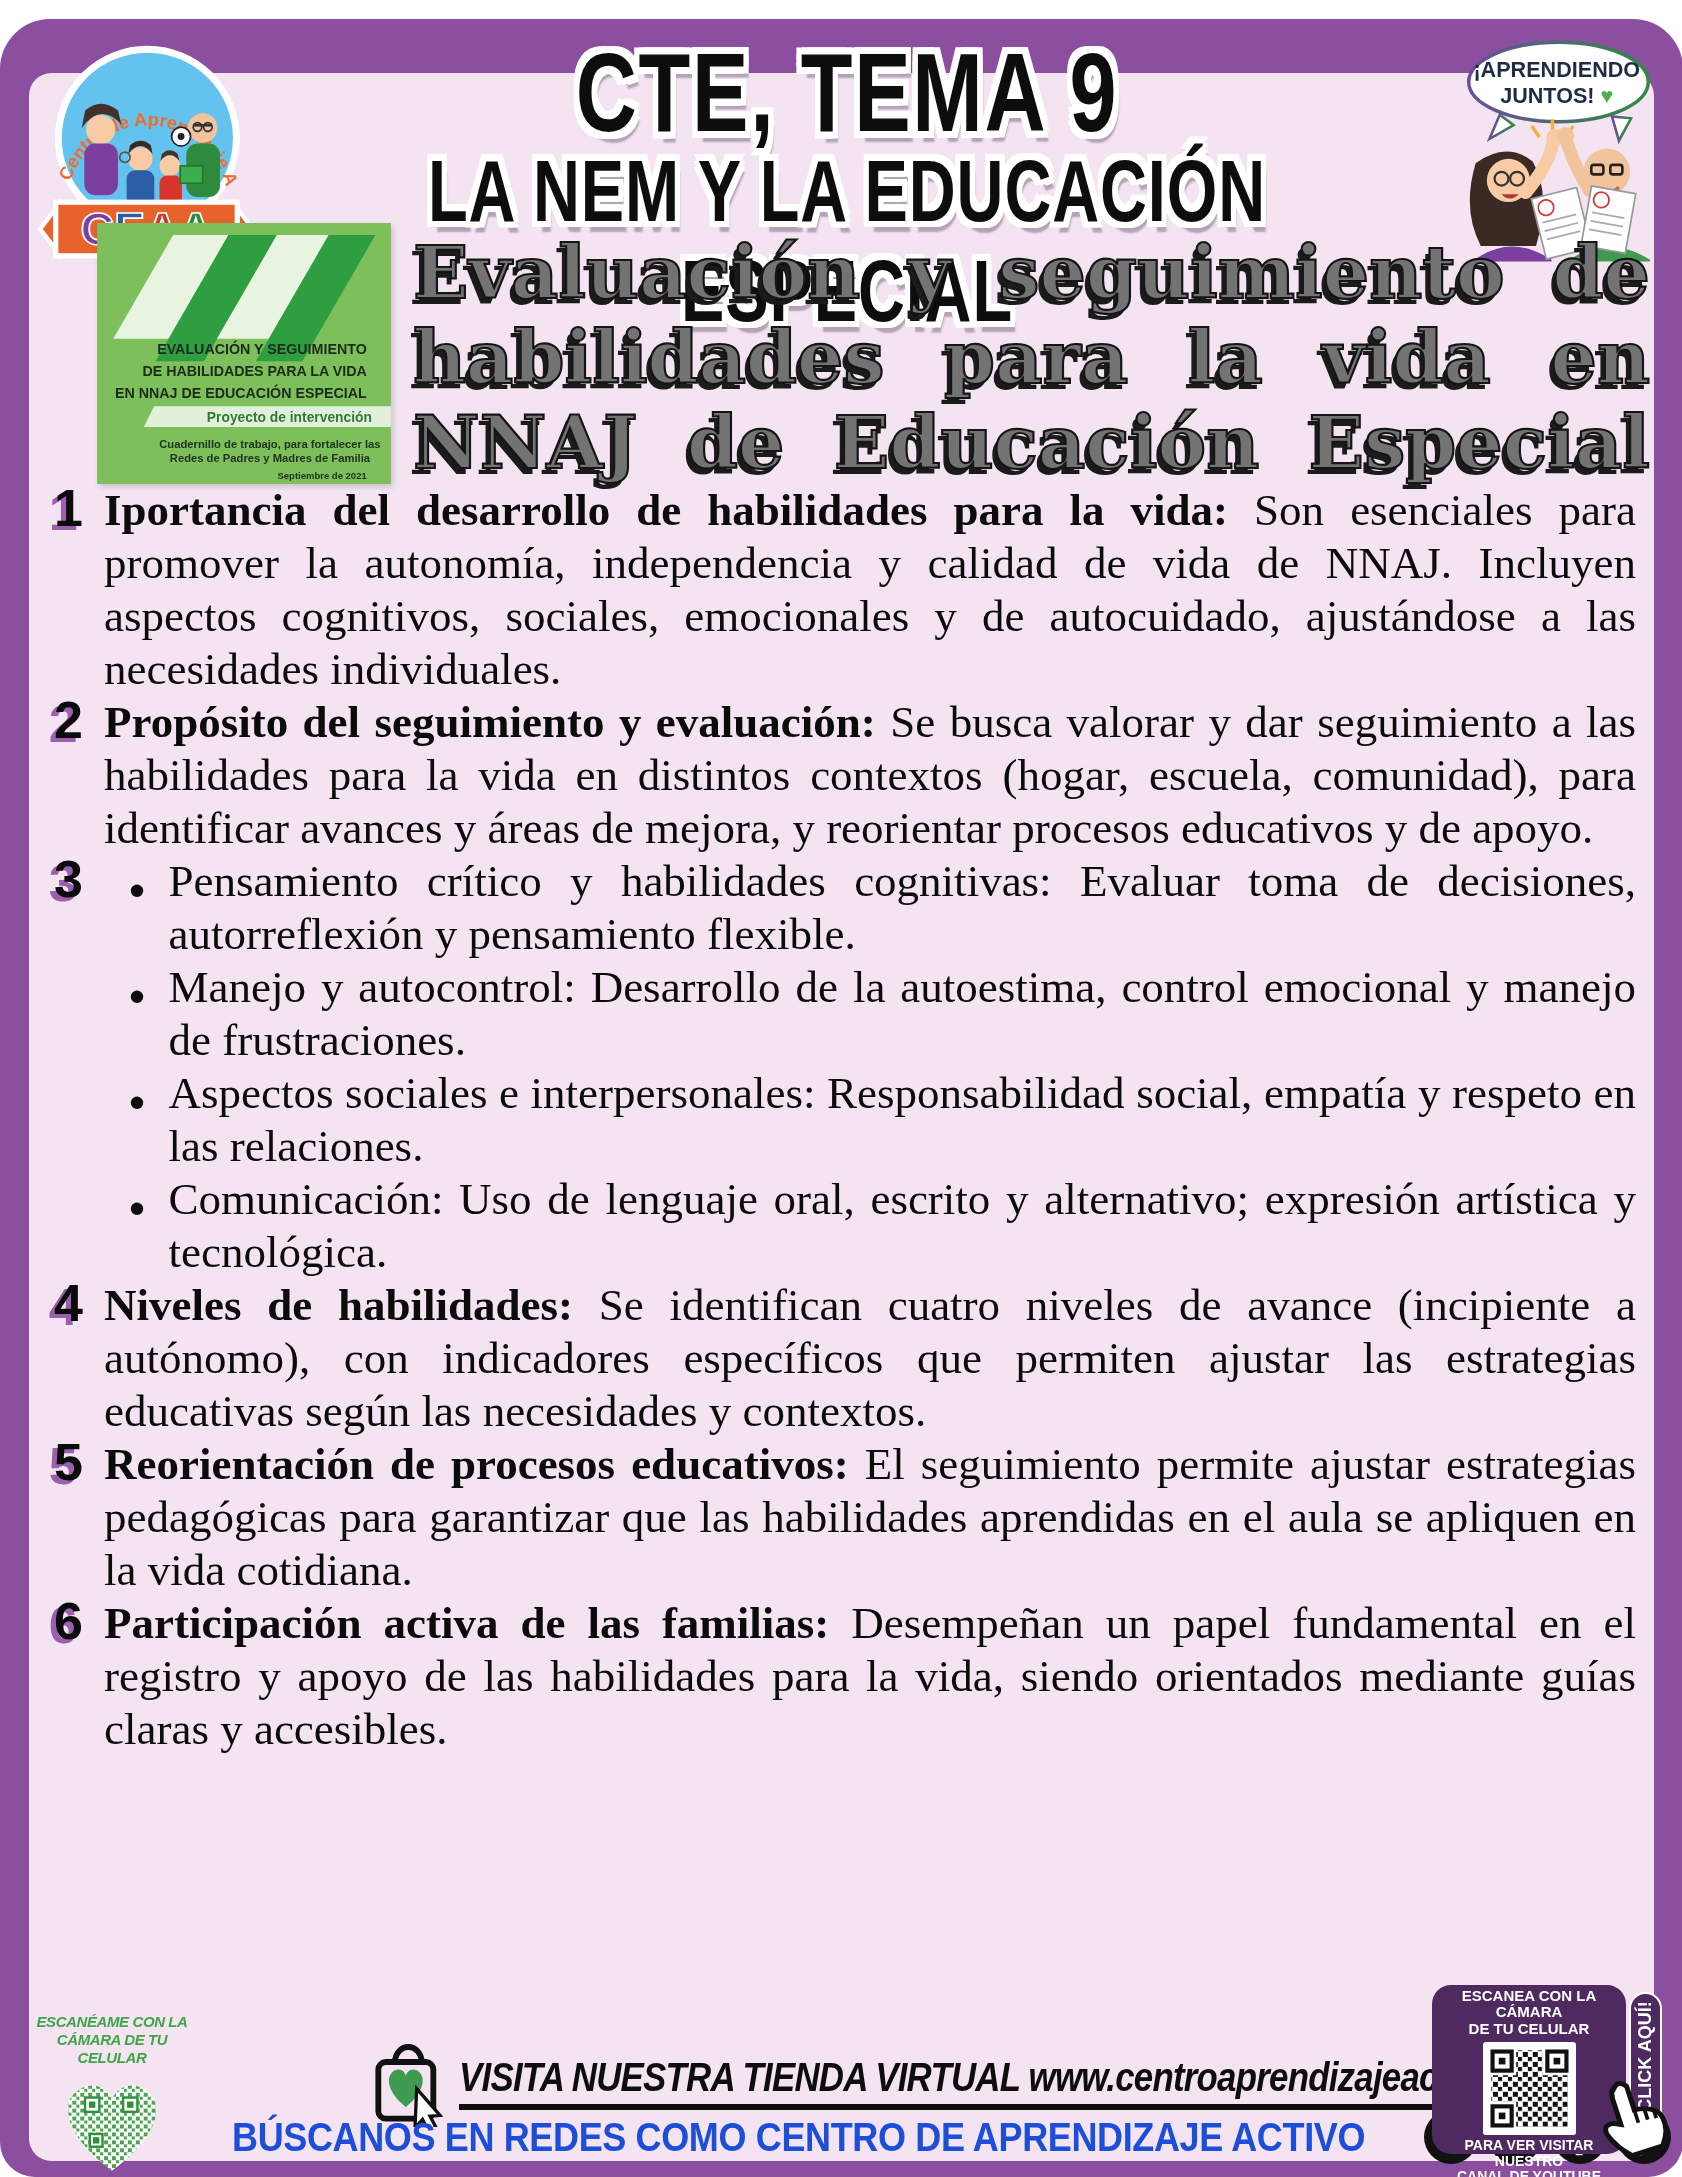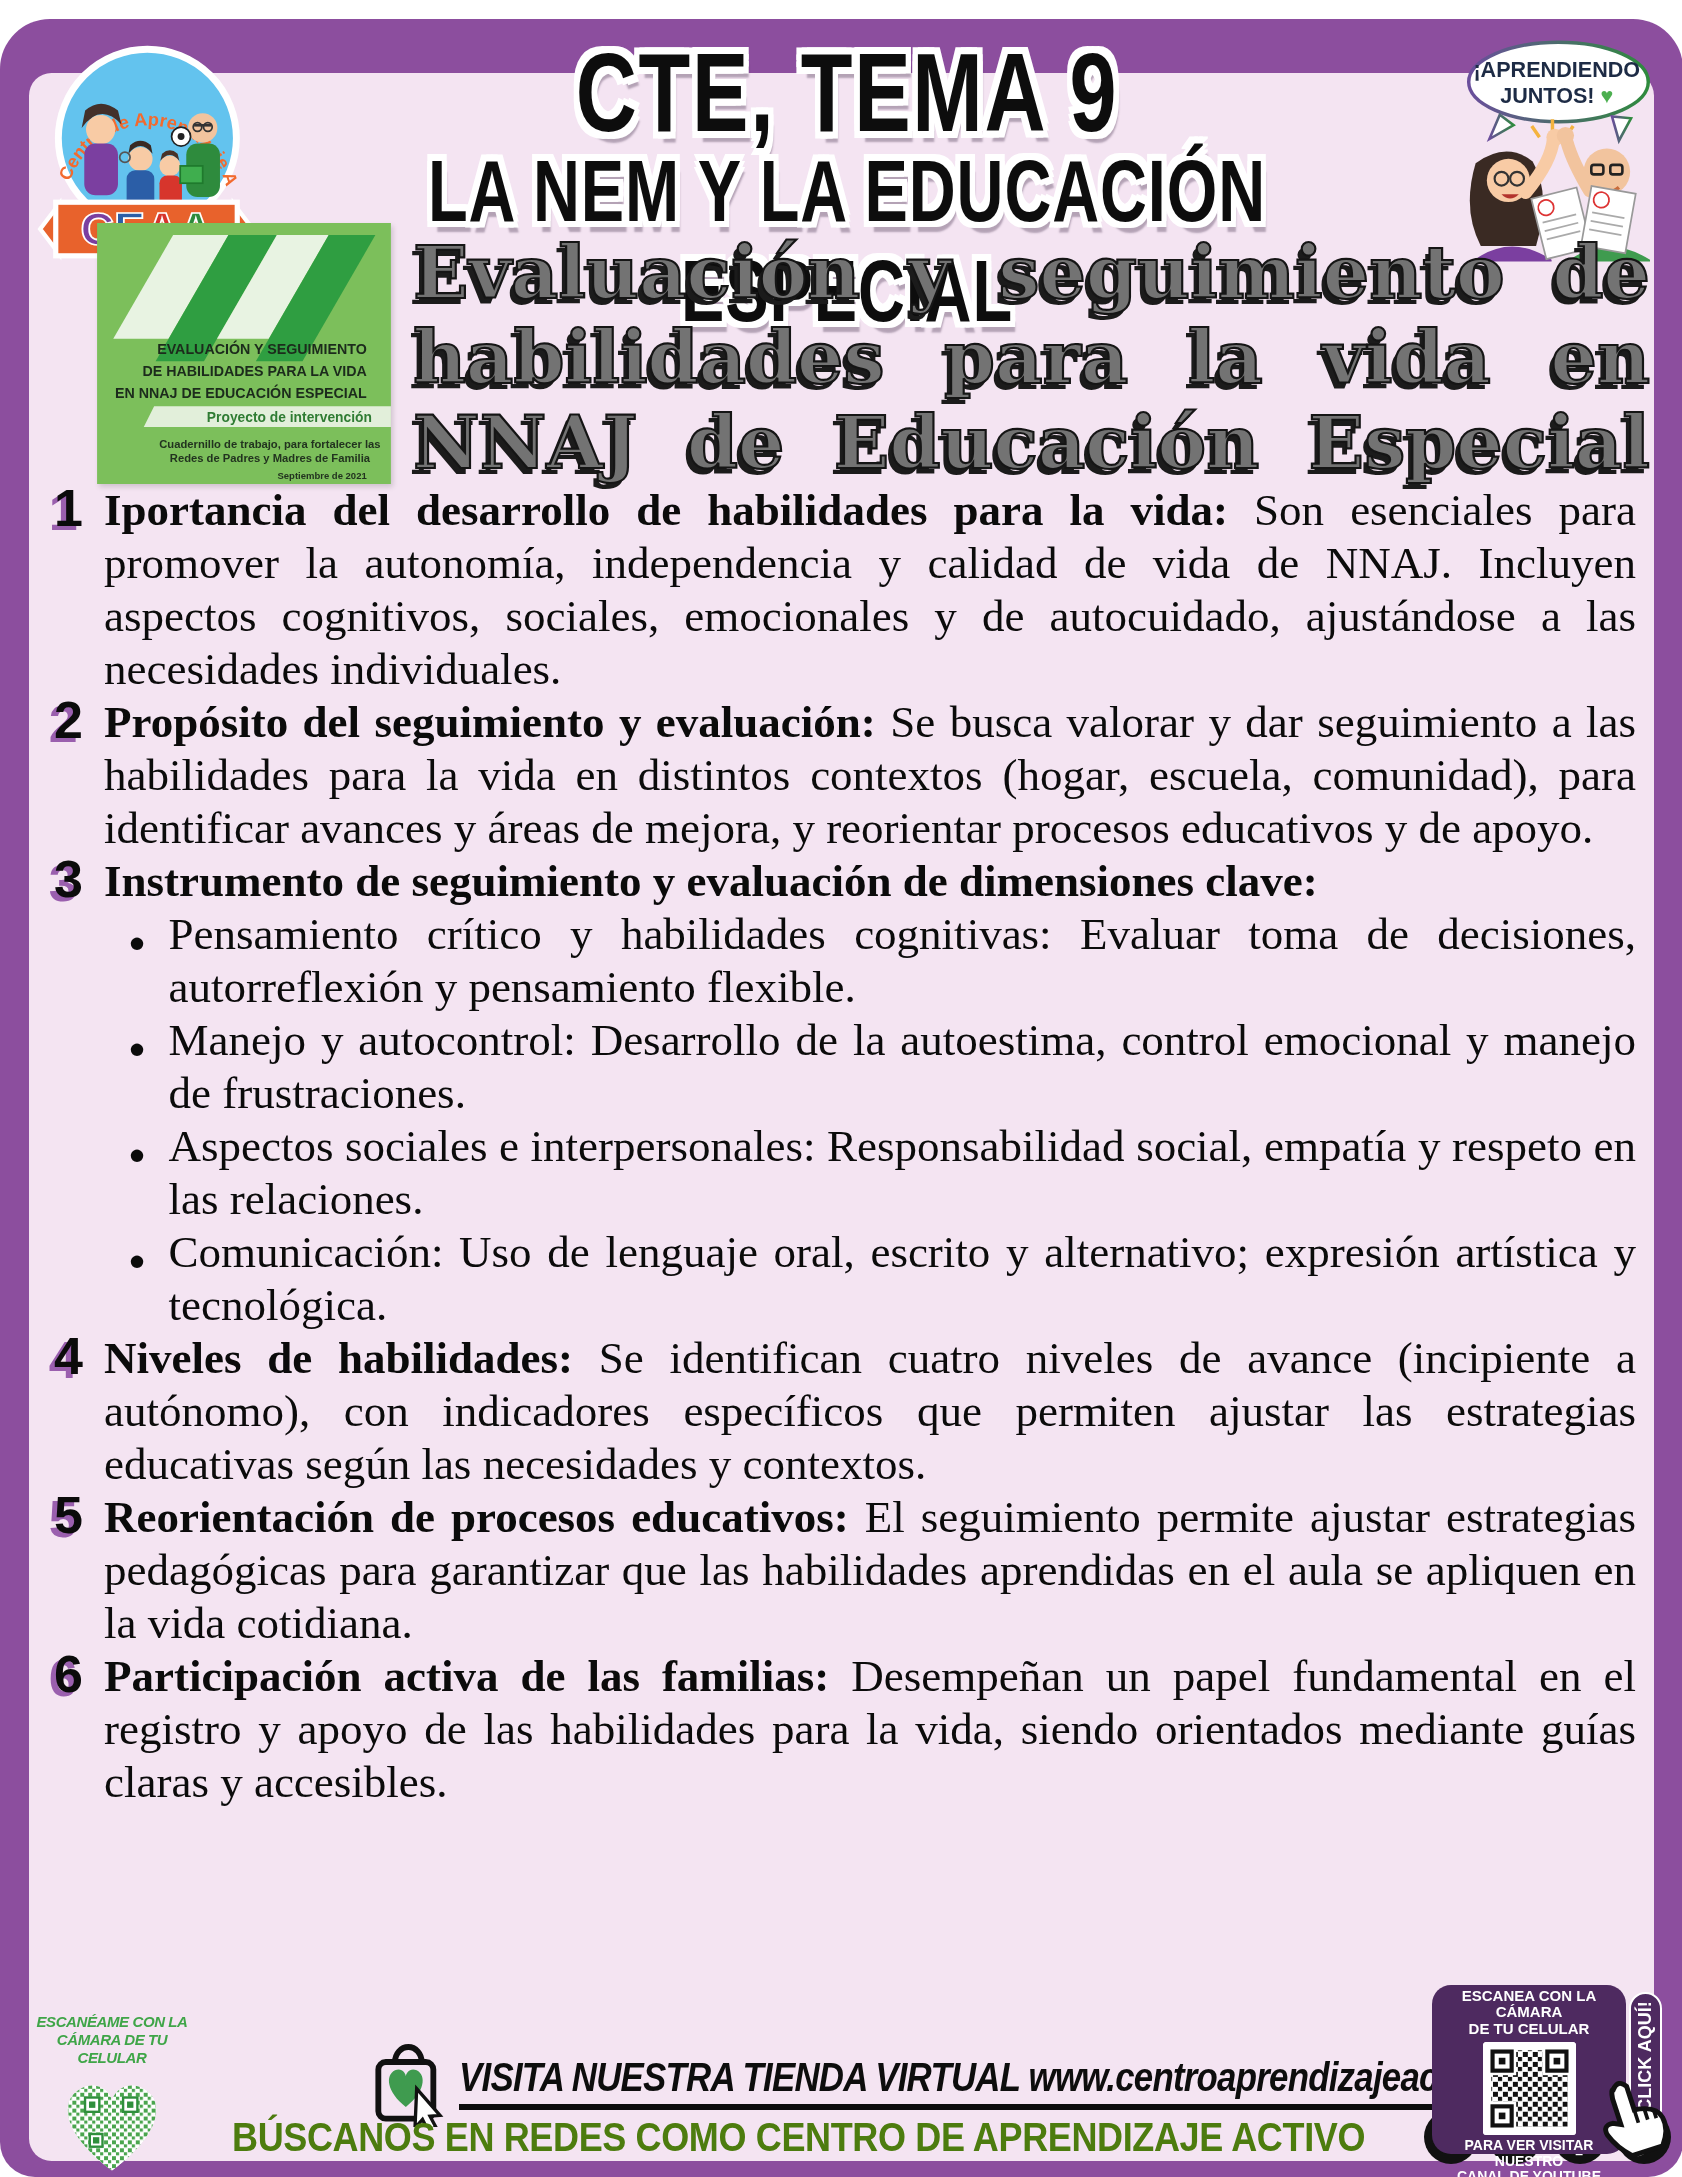--- a/index.html
+++ b/index.html
@@ -60,21 +60,21 @@
   .qr-left .cap { font-size:15px; line-height:18px; letter-spacing:-0.4px; }
   .qr-left svg { display:block; margin:1.7px auto; }
 
   .store { position:absolute; left:370px; top:2037px; display:flex; align-items:center; gap:8.6px; }
   .store-text { font-family:"Liberation Sans", sans-serif; font-style:italic; font-weight:bold;
                 font-size:41px; letter-spacing:-0.9px; white-space:nowrap; color:#0d0d0d;
                 border-bottom:6px solid #0d0d0d; padding-bottom:3.5px;
                 transform:scaleX(0.85); transform-origin:left center; }
 
   .social { position:absolute; left:232px; top:2110px; display:flex; align-items:center; gap:7px;
-            font-family:"Liberation Sans", sans-serif; font-weight:bold; font-size:40px; color:#4d7c0f; }
+            font-family:"Liberation Sans", sans-serif; font-weight:bold; font-size:40px; color:#1d4ed8; }
   .social-text { transform:scaleX(0.9); transform-origin:left center; white-space:nowrap;
                  letter-spacing:-0.4px; }
   .social .icons { display:flex; gap:10.4px; margin-left:-74px; }
   .social .icons svg { width:54px; height:54px; }
 
   .qr-right { position:absolute; left:1432px; top:1985px; width:194px; height:169px;
               background:#4e2a60; border-radius:19px; color:#fff; text-align:center;
               font-family:"Liberation Sans", sans-serif; font-weight:bold; }
   .qr-right .t { font-size:15px; line-height:16.4px; padding-top:3px; }
   .qr-right svg { display:block; margin:4.3px auto 3.5px auto; background:#fff; border-radius:3.5px; }
@@ -215,21 +215,20 @@
     <div class="item">
       <span class="num">1</span>
       <b>Iportancia del desarrollo de habilidades para la vida:</b><span>  Son esenciales para promover la autonomía, independencia y calidad de vida de NNAJ. Incluyen aspectos cognitivos, sociales, emocionales y de autocuidado, ajustándose a las necesidades individuales.</span>
     </div>
     <div class="item">
       <span class="num">2</span>
       <b>Propósito del seguimiento y evaluación:</b><span> Se busca valorar y dar seguimiento a las habilidades para la vida en distintos contextos (hogar, escuela, comunidad), para identificar avances y áreas de mejora, y reorientar procesos educativos y de apoyo.</span>
     </div>
     <div class="item">
       <span class="num">3</span>
-      <b>Instrumento de seguimiento y evaluación de dimensiones clave:</b>
       <ul class="bullets">
         <li>Pensamiento crítico y habilidades cognitivas: Evaluar toma de decisiones, autorreflexión y pensamiento flexible.</li>
         <li>Manejo y autocontrol: Desarrollo de la autoestima, control emocional y manejo de frustraciones.</li>
         <li>Aspectos sociales e interpersonales: Responsabilidad social, empatía y respeto en las relaciones.</li>
         <li>Comunicación: Uso de lenguaje oral, escrito y alternativo; expresión artística y tecnológica.</li>
       </ul>
     </div>
     <div class="item">
       <span class="num">4</span>
       <b>Niveles de habilidades:</b><span> Se identifican cuatro niveles de avance (incipiente a autónomo), con indicadores específicos que permiten ajustar las estrategias educativas según las necesidades y contextos.</span>

